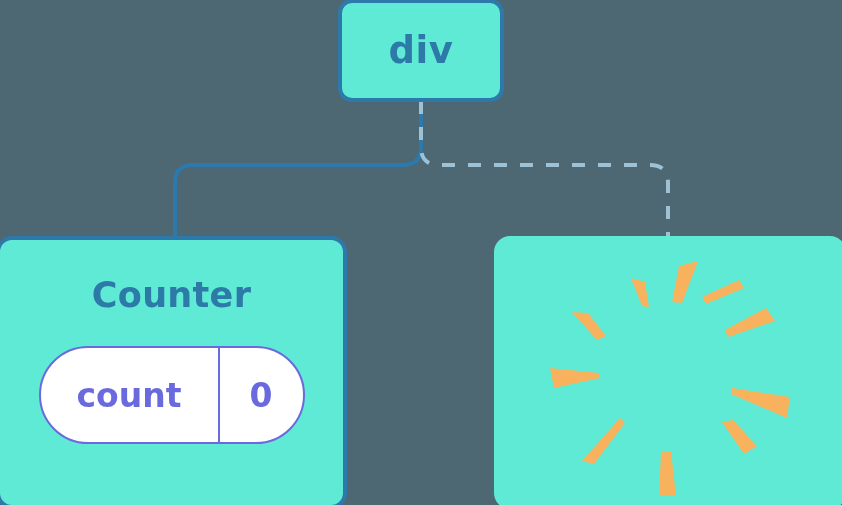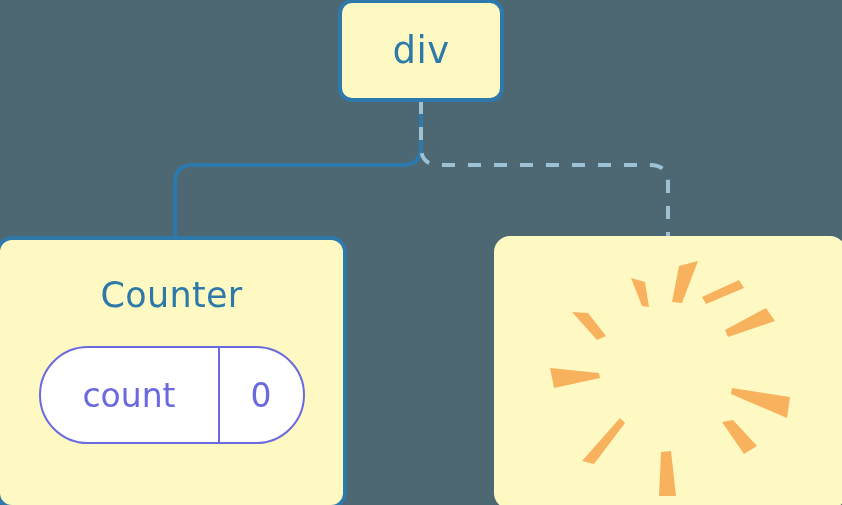--- a/index.html
+++ b/index.html
@@ -23,22 +23,23 @@
   #connectors {
     position: absolute;
     left: 0;
     top: 0;
     width: 842px;
     height: 505px;
     pointer-events: none;
   }
   .node-box {
     position: absolute;
-    background: #fef9c3;
+    background: #5eead4;
     box-sizing: border-box;
+    font-weight: bold;
   }
   #div-node {
     left: 338px;
     top: -1px;
     width: 166px;
     height: 103px;
     border: 4px solid #2e79ab;
     border-radius: 14px;
     display: flex;
     align-items: center;

